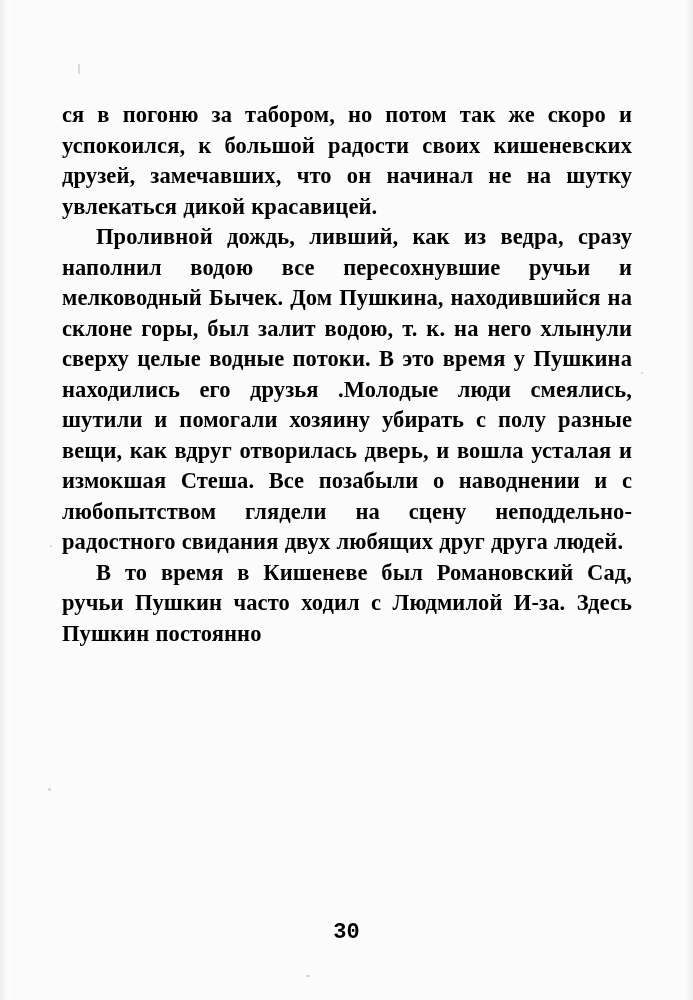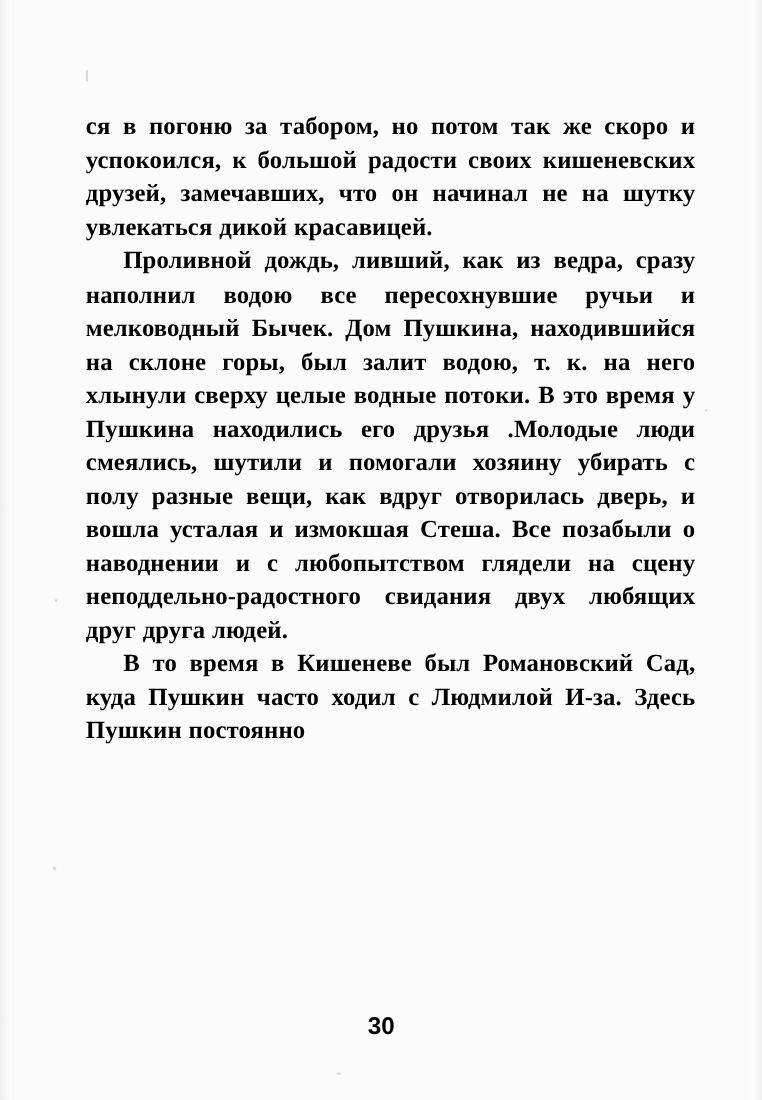--- a/index.html
+++ b/index.html
@@ -20,21 +20,21 @@
     background: #fbfbfb;
     box-sizing: border-box;
   }
   .page-inner {
     position: absolute;
     left: 62px;
     top: 100px;
     width: 570px;
   }
   .para {
-    margin: 0 0 0 16px;
+    margin: 0 0 0 0;
     font-family: "Liberation Serif", serif;
     font-size: 22.5px;
     line-height: 30.5px;
     color: #000000;
     font-weight: 700;
     text-align: justify;
     text-justify: inter-word;
     letter-spacing: 0.1px;
     word-spacing: 0.5px;
     -webkit-font-smoothing: none;
@@ -44,21 +44,21 @@
   }
   .indent {
     text-indent: 34px;
   }
   .page-number {
     position: absolute;
     left: 0;
     right: 0;
     top: 920px;
     text-align: center;
-    font-family: Liberation Sans, sans-serif;
+    font-family: Liberation Mono, monospace;
     font-size: 22px;
     font-weight: 700;
     color: #000000;
   }
   
   .speck {
     position: absolute;
     background: #cfcfcf;
     opacity: 0.75;
   }
@@ -85,17 +85,17 @@
 
   <div class="speck s1"></div>
   <div class="speck s2"></div>
   <div class="speck s3"></div>
   <div class="speck s4"></div>
   <div class="speck s5"></div>
 
   <div class="page-inner">
     <p class="para">ся в погоню за табором, но потом так же скоро и успокоился, к большой радости своих кишеневских друзей, замечавших, что он начинал не на шутку увлекаться дикой красавицей.</p>
     <p class="para indent">Проливной дождь, ливший, как из ведра, сразу наполнил водою все пересохнувшие ручьи и мелководный Бычек. Дом Пушкина, находившийся на склоне горы, был залит водою, т. к. на него хлынули сверху целые водные потоки. В это время у Пушкина находились его друзья .Молодые люди смеялись, шутили и помогали хозяину убирать с полу разные вещи, как вдруг отворилась дверь, и вошла усталая и измокшая Стеша. Все позабыли о наводнении и с любопытством глядели на сцену неподдельно-радостного свидания двух любящих друг друга людей.</p>
-    <p class="para indent">В то время в Кишеневе был Романовский Сад, куда Пушкин часто ходил с Людмилой И-за. Здесь Пушкин постоянно</p>
+    <p class="para indent">В то время в Кишеневе был Романовский Сад, ручьи Пушкин часто ходил с Людмилой И-за. Здесь Пушкин постоянно</p>
   </div>
 
   <div class="page-number">30</div>
 </div>
 
 </body></html>

